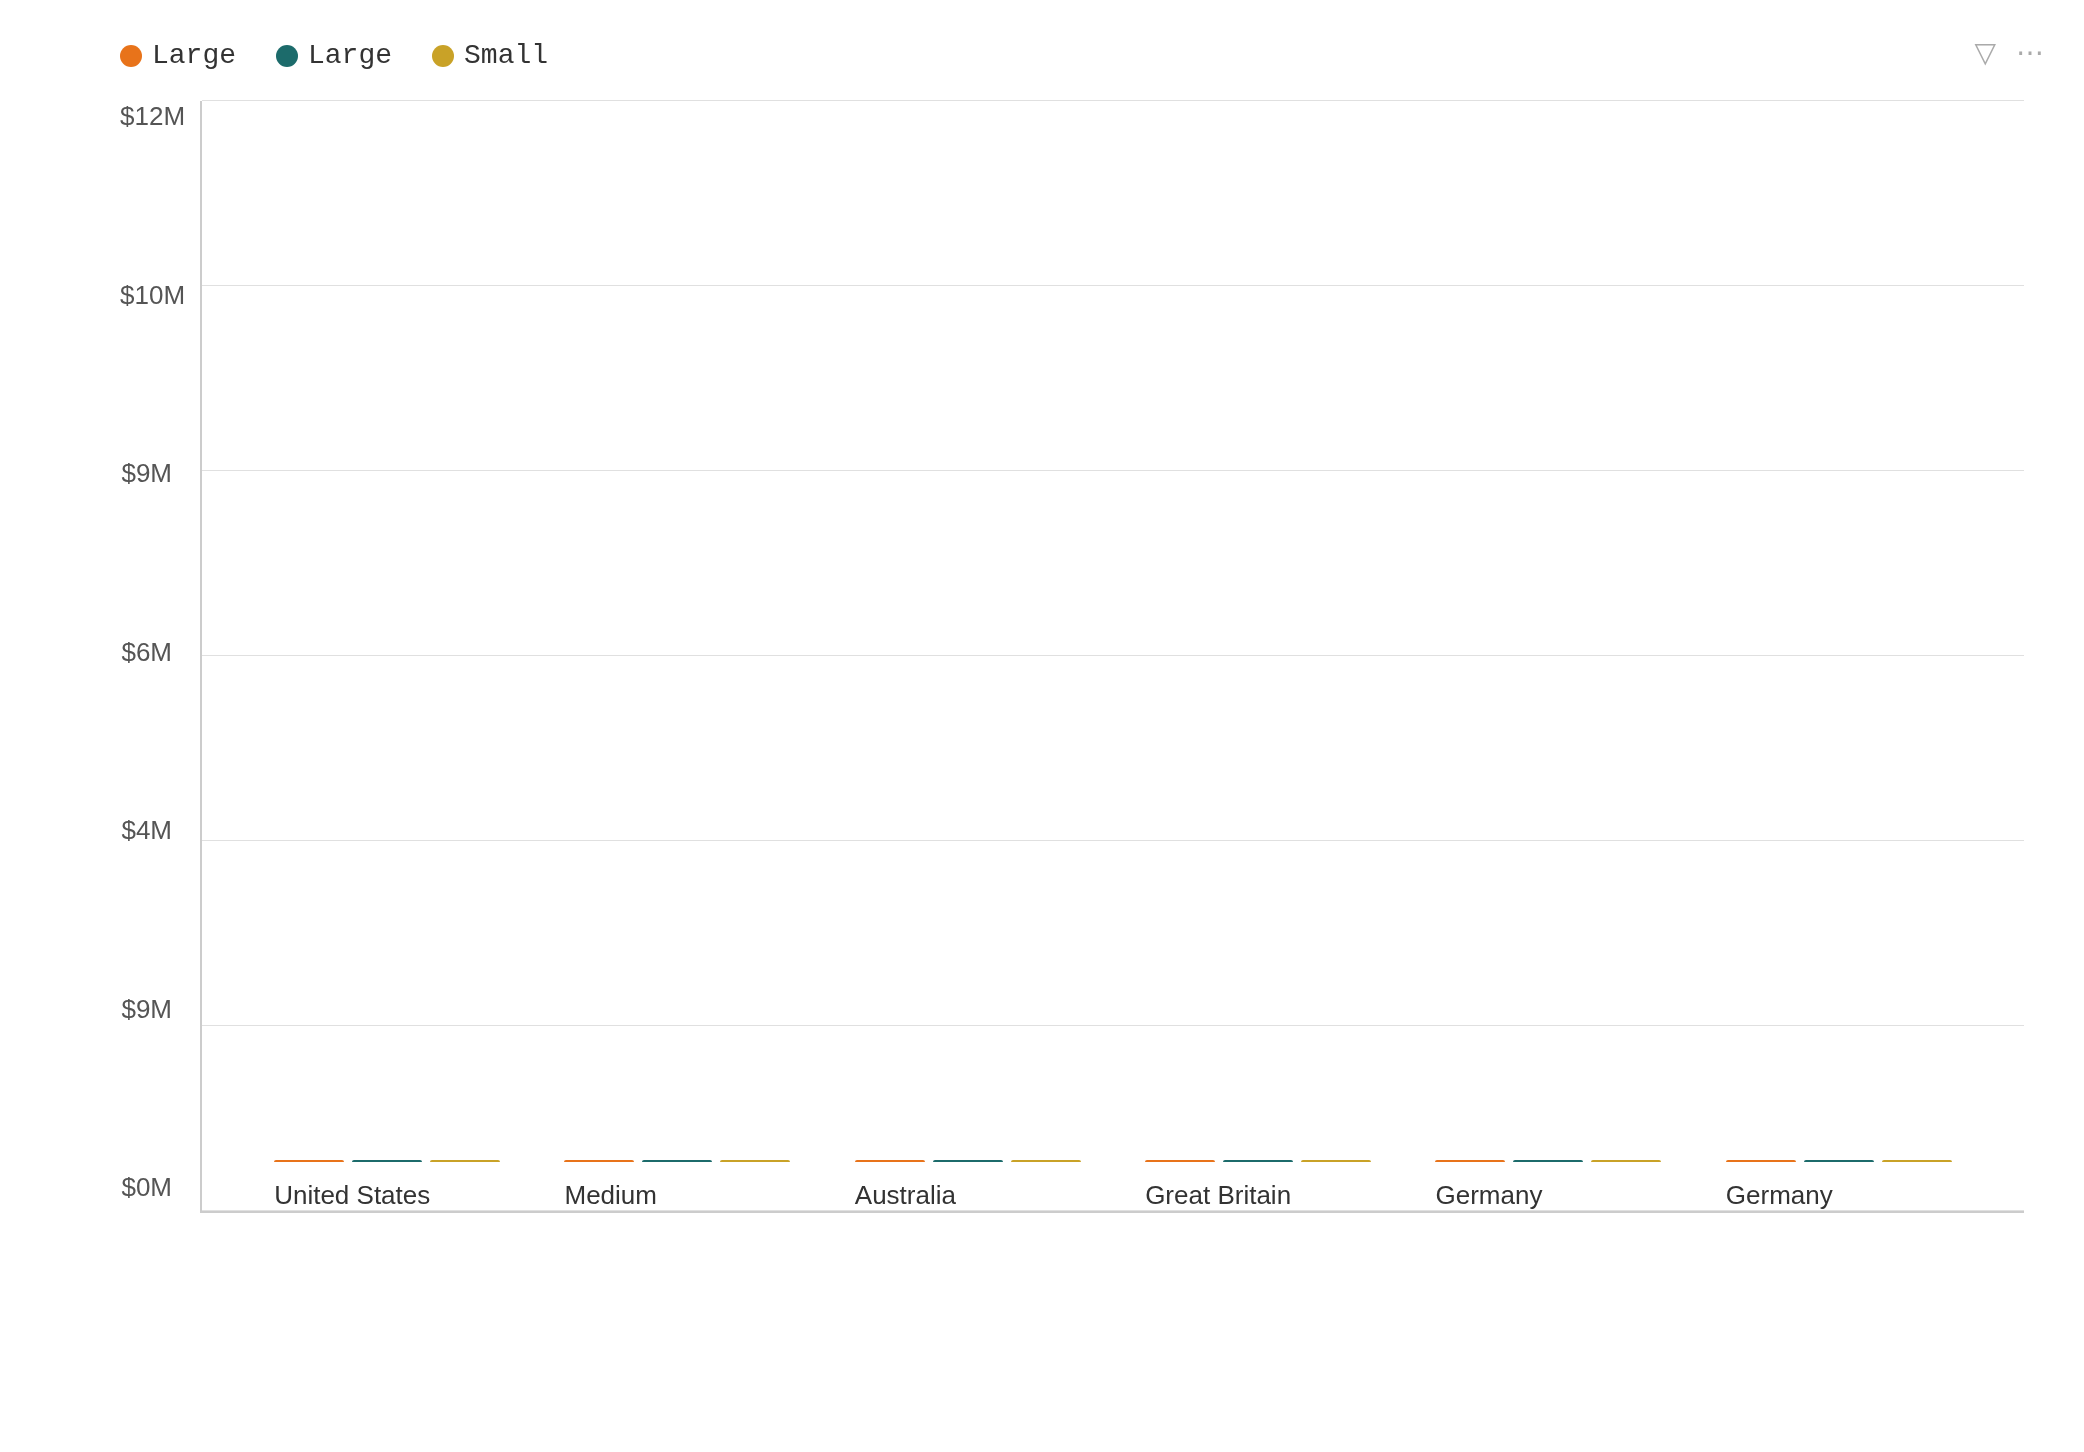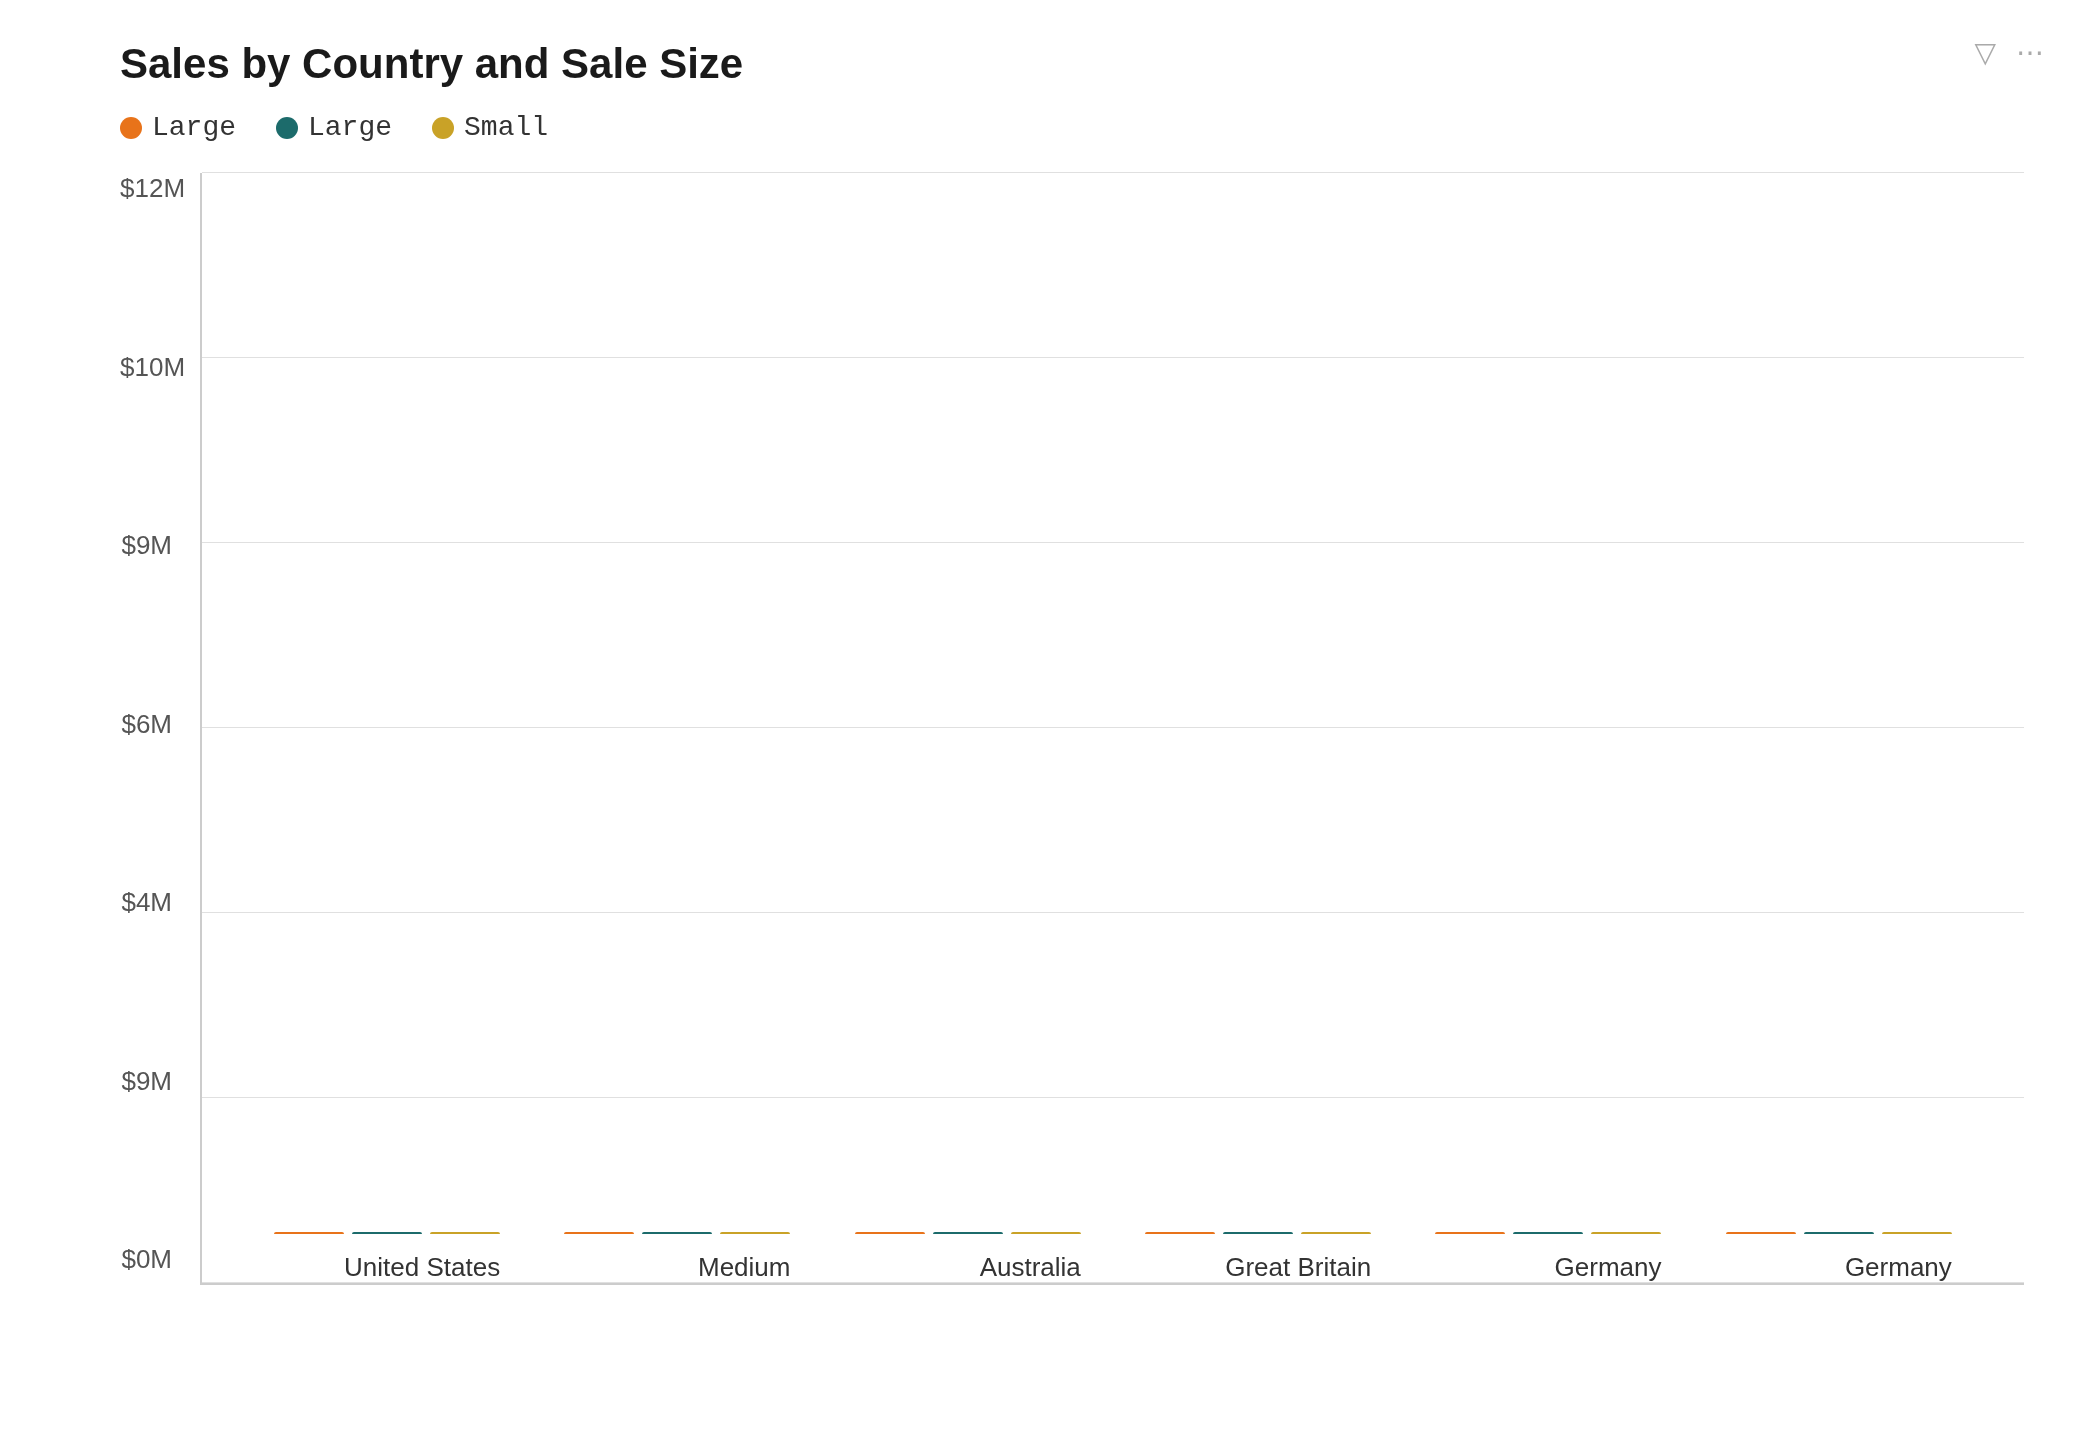--- a/index.html
+++ b/index.html
@@ -84,21 +84,21 @@
       position: absolute;
       top: 0; left: 0; right: 0; bottom: 0;
       display: flex;
       align-items: flex-end;
       justify-content: space-around;
       padding: 0 40px;
     }
     .country-group {
       display: flex;
       flex-direction: column;
-      align-items: flex-end;
+      align-items: flex-start;
       gap: 0;
     }
     .bars-row {
       display: flex;
       align-items: flex-end;
       gap: 8px;
     }
     .bar {
       border-radius: 2px 2px 0 0;
     }
@@ -125,21 +125,20 @@
 </head>
 <body>
 
 <div class="chart-container">
 
   <div class="top-icons">
     <span class="top-icon">▽</span>
     <span class="top-icon">⋯</span>
   </div>
 
-  <div class="chart-title">Sales by Country and Sale Size</div>
 
   <div class="legend">
     <div class="legend-item">
       <div class="legend-dot" style="background:#E8731A;"></div>
       <span>Large</span>
     </div>
     <div class="legend-item">
       <div class="legend-dot" style="background:#1C6B6B;"></div>
       <span>Large</span>
     </div>

